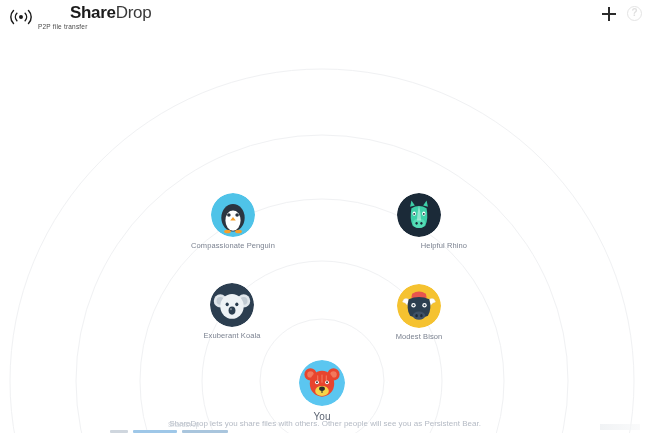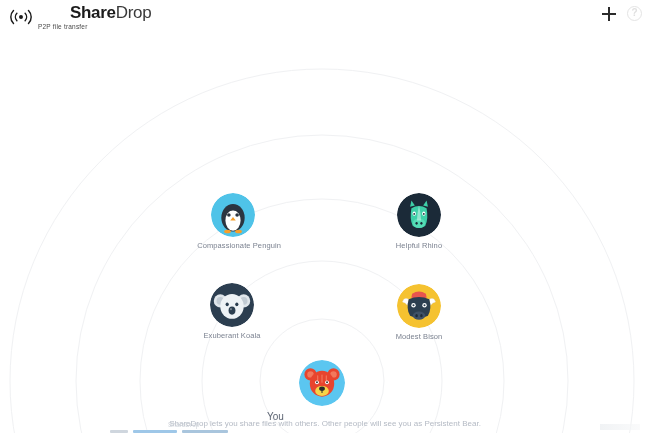--- a/index.html
+++ b/index.html
@@ -38,21 +38,21 @@
   
   .radar { position: absolute; left: 0; top: 0; width: 650px; height: 433px; z-index: 1; }
 
   
   .peer { position: absolute; width: 96px; margin-left: -48px; text-align: center; z-index: 20; cursor: pointer; }
   .peer .av { width: 44px; height: 44px; border-radius: 50%; margin: 0 auto; display: block; }
   .peer .nm {
     margin-top: 4px; font-size: 7.5px; color: #7b8290;
     letter-spacing: 0.1px; white-space: nowrap;
   }
-  .me { position: absolute; width: 110px; margin-left: -55px; text-align: left; z-index: 22; }
+  .me { position: absolute; width: 110px; margin-left: -55px; text-align: center; z-index: 22; }
   .me .av { width: 46px; height: 46px; border-radius: 50%; margin: 0 auto; display: block; }
   .me .nm { margin-top: 5px; font-size: 10px; color: #5d6573; }
 
   
   .footer-note {
     position: absolute; left: 0; right: 0; top: 419px;
     text-align: center; font-size: 8px; color: #b4bac4; z-index: 25;
   }
   .bottom-brand {
     position: absolute; left: 168px; top: 421px;
@@ -101,36 +101,36 @@
         <div class="logo-tag">P2P file transfer</div>
       </div>
     </div>
 
     <div class="hdr-actions">
       <div class="plus-btn"></div>
       <div class="help-btn">?</div>
     </div>
   </div>
 
-  <div class="peer" style="left:233px; top:193px;text-align:right;">
+  <div class="peer" style="left:233px; top:193px;">
     <svg class="av" viewBox="0 0 64 64" xmlns="http://www.w3.org/2000/svg">
       <circle cx="32" cy="32" r="32" fill="#4FC3E8"></circle>
       <ellipse cx="32" cy="36" rx="17" ry="20" fill="#2b3440"></ellipse>
       <ellipse cx="32" cy="40" rx="11" ry="15" fill="#ffffff"></ellipse>
       <path d="M20 28 q12 -14 24 0 q-12 -6 -24 0z" fill="#2b3440"></path>
       <circle cx="26" cy="32" r="2.6" fill="#2b3440"></circle>
       <circle cx="38" cy="32" r="2.6" fill="#2b3440"></circle>
       <path d="M32 35 l-4 5 h8z" fill="#f79f2a"></path>
       <ellipse cx="24" cy="56" rx="5" ry="2.6" fill="#f79f2a"></ellipse>
       <ellipse cx="40" cy="56" rx="5" ry="2.6" fill="#f79f2a"></ellipse>
     </svg>
     <div class="nm">Compassionate Penguin</div>
   </div>
 
-  <div class="peer" style="left:419px; top:193px;">
+  <div class="peer" style="left:419px; top:193px;text-align:right;">
     <svg class="av" viewBox="0 0 64 64" xmlns="http://www.w3.org/2000/svg">
       <circle cx="32" cy="32" r="32" fill="#1B2A38"></circle>
       <path d="M19 20 l2 -9 5 7z" fill="#3ECFA8"></path>
       <path d="M45 20 l-2 -9 -5 7z" fill="#3ECFA8"></path>
       <path d="M21 22 q11 -6 22 0 q3 16 -2 26 q-9 6 -18 0 q-5 -10 -2 -26z" fill="#3ECFA8"></path>
       <ellipse cx="32" cy="44" rx="9" ry="7" fill="#55DCB6"></ellipse>
       <path d="M32 18 q-3 12 -3 22 h6 q0 -10 -3 -22z" fill="#d9f7ee" opacity=".55"></path>
       <ellipse cx="25" cy="30" rx="2.4" ry="3" fill="#ffffff"></ellipse>
       <ellipse cx="39" cy="30" rx="2.4" ry="3" fill="#ffffff"></ellipse>
       <circle cx="25" cy="30.5" r="1.3" fill="#1B2A38"></circle>

